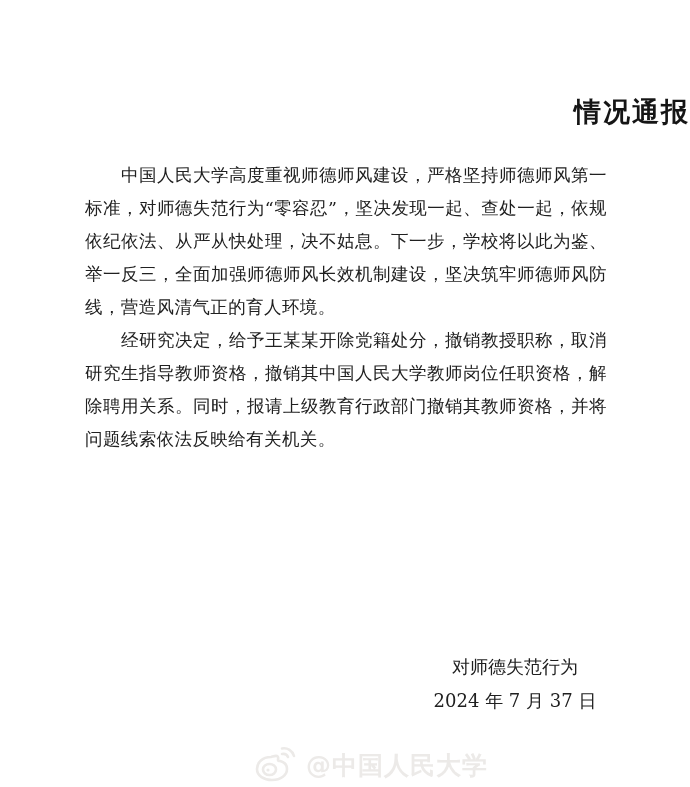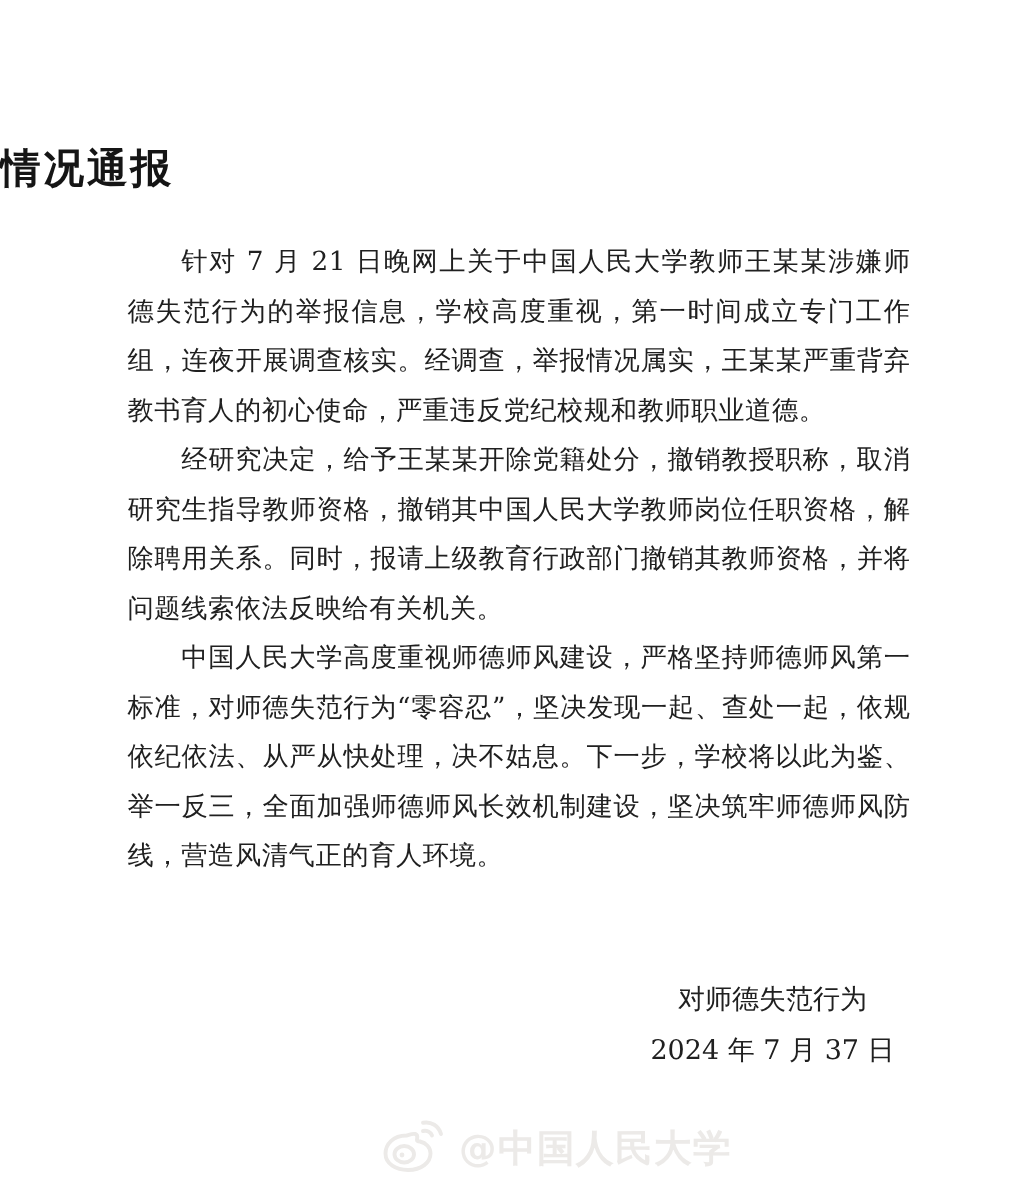--- a/index.html
+++ b/index.html
@@ -14,21 +14,21 @@
     background: #ffffff;
     overflow: hidden;
     font-family: "DejaVu Serif", "Liberation Serif", serif;
   }
   .doc-title {
     position: absolute;
     top: 94px;
     left: 0;
     width: 100%;
     margin: 0;
-    text-align: left;
+    text-align: right;
     font-size: 27px;
     font-weight: bold;
     letter-spacing: 2px;
     color: #151515;
   }
   .doc-body {
     position: absolute;
     top: 159px;
     left: 85px;
     width: 522px;
@@ -73,23 +73,22 @@
   }
 </style>
 </head>
 <body>
 
 <div class="page">
 
   <h1 class="doc-title">情况通报</h1>
 
   <div class="doc-body">
-    <p>针对 7 月 21 日晚网上关于中国人民大学教师王某某涉嫌师德失范行为的举报信息，学校高度重视，第一时间成立专门工作组，连夜开展调查核实。经调查，举报情况属实，王某某严重背弃教书育人的初心使命，严重违反党纪校规和教师职业道德。</p>
+    <p>中国人民大学高度重视师德师风建设，严格坚持师德师风第一标准，对师德失范行为“零容忍”，坚决发现一起、查处一起，依规依纪依法、从严从快处理，决不姑息。下一步，学校将以此为鉴、举一反三，全面加强师德师风长效机制建设，坚决筑牢师德师风防线，营造风清气正的育人环境。</p>
     <p>经研究决定，给予王某某开除党籍处分，撤销教授职称，取消研究生指导教师资格，撤销其中国人民大学教师岗位任职资格，解除聘用关系。同时，报请上级教育行政部门撤销其教师资格，并将问题线索依法反映给有关机关。</p>
-    <p>中国人民大学高度重视师德师风建设，严格坚持师德师风第一标准，对师德失范行为“零容忍”，坚决发现一起、查处一起，依规依纪依法、从严从快处理，决不姑息。下一步，学校将以此为鉴、举一反三，全面加强师德师风长效机制建设，坚决筑牢师德师风防线，营造风清气正的育人环境。</p>
   </div>
 
   <div class="signature">
     <div>对师德失范行为</div>
     <div>2024 年 7 月 37 日</div>
   </div>
 
   <div class="watermark">
     <span class="wicon">
       <svg viewBox="0 0 44 38" width="44" height="38" fill="none" stroke="#eceae8" stroke-width="2.6" stroke-linecap="round">

